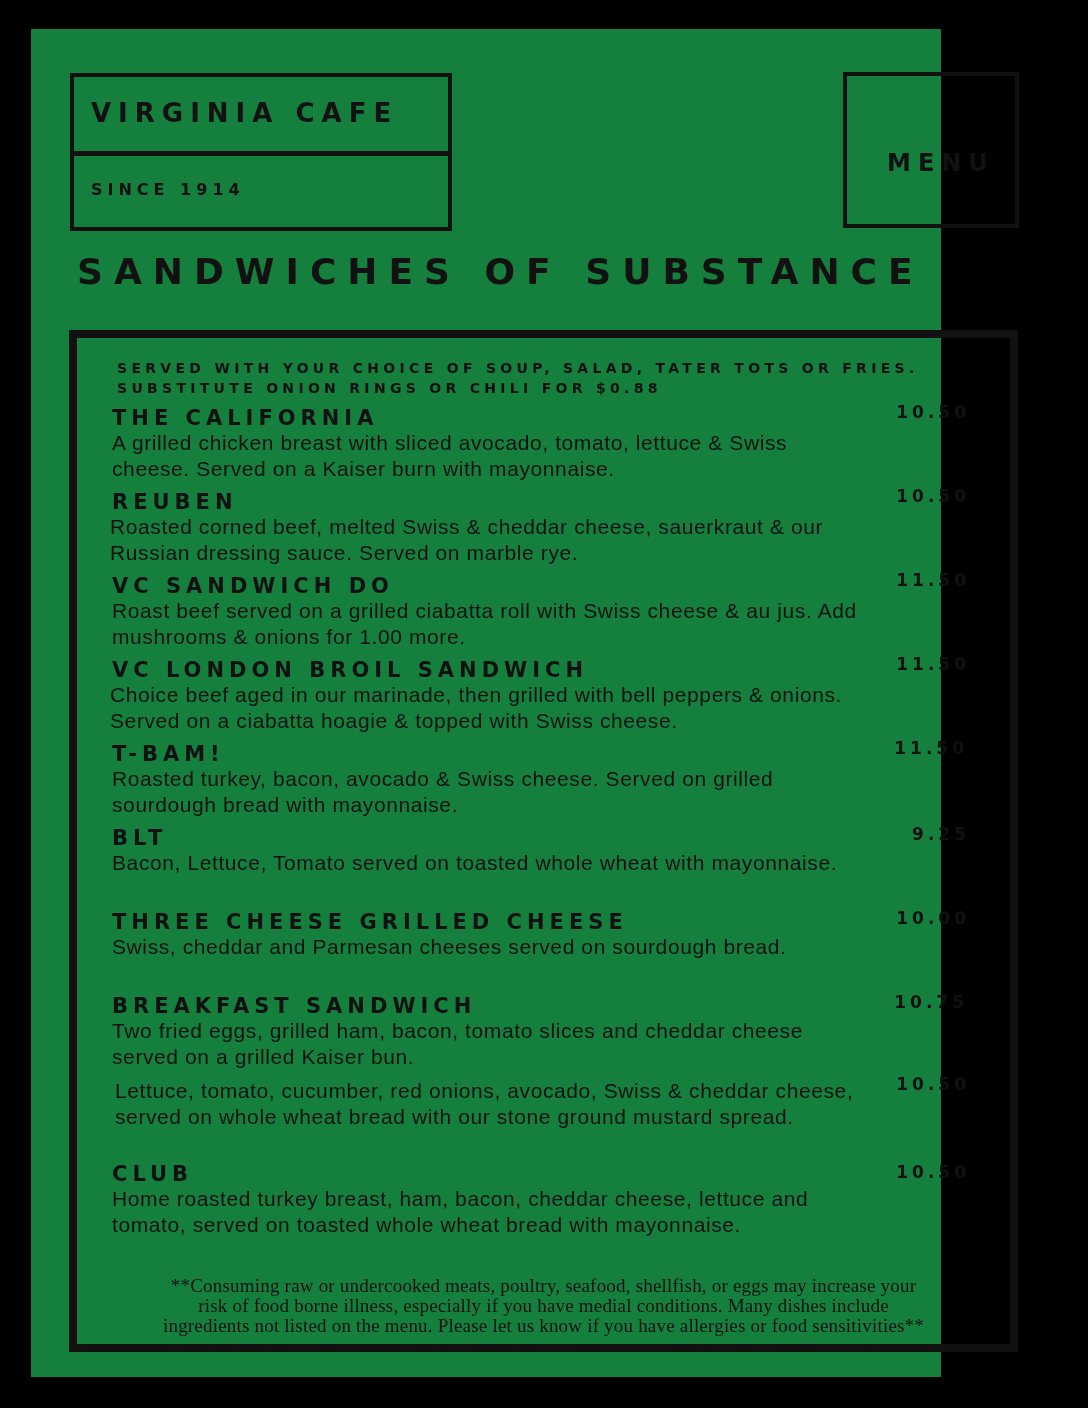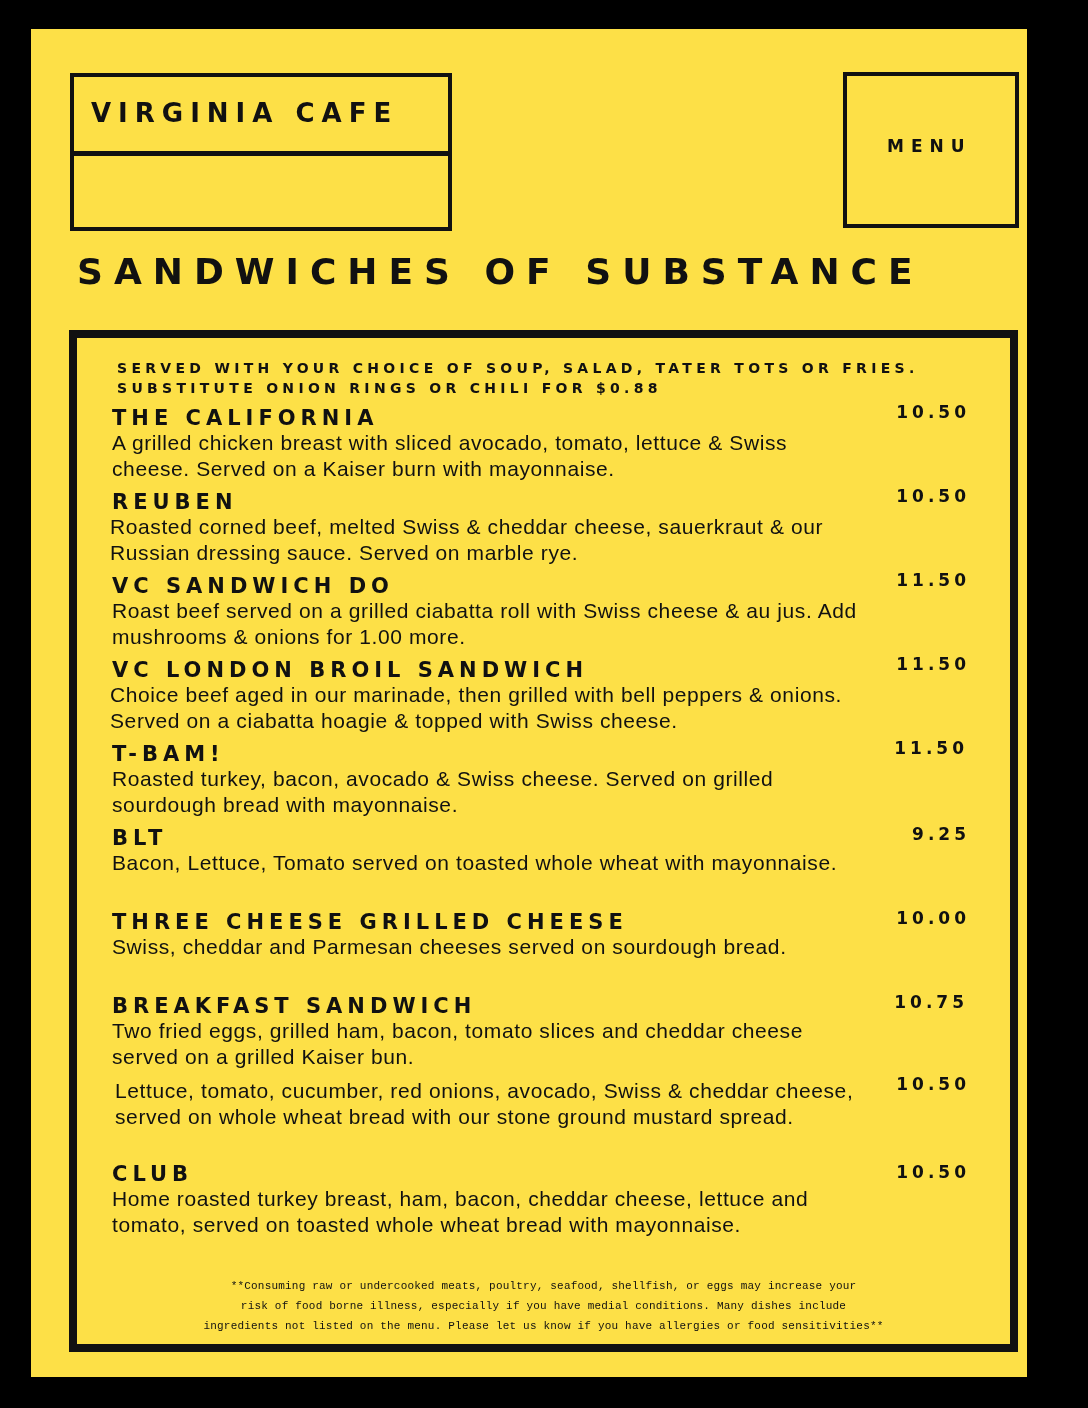--- a/index.html
+++ b/index.html
@@ -1,46 +1,47 @@
 <!DOCTYPE html>
 <html><head>
 <meta charset="utf-8">
 <style>
   html, body { margin:0; padding:0; }
   body { width:1088px; height:1408px; background:#000; position:relative; overflow:hidden;
          font-family:"DejaVu Sans", sans-serif; color:#111; }
-  .page { position:absolute; left:31px; top:29px; width:996px; height:1348px; background:#fde047; }
+  .page { position:absolute; left:31px; top:29px; width:910px; height:1348px; background:#15803d; }
   .brand-box { position:absolute; left:39px; top:44px; width:374px; height:150px;
                border:4px solid #111; }
   .brand-top { height:74px; border-bottom:5px solid #111; display:flex; align-items:center; }
   .brand-name { margin-left:17px; font-weight:bold; font-size:26px; letter-spacing:7px; margin-top:-2px; }
   .brand-since { margin-left:17px; margin-top:24px; font-weight:bold; font-size:16px; letter-spacing:5px; }
   .menu-box { position:absolute; left:812px; top:43px; width:168px; height:148px;
               border:4px solid #111; }
-  .menu-label { position:absolute; left:40px; top:60px; font-weight:bold; font-size:17px; letter-spacing:7px; }
+  .menu-label { position:absolute; left:40px; top:73px; font-weight:bold; font-size:24px; letter-spacing:7px; }
   .heading { position:absolute; left:46px; top:222px; font-weight:bold; font-size:36px; letter-spacing:11px; white-space:nowrap; }
   .items-box { position:absolute; left:38px; top:301px; width:933px; height:1006px;
                border:8px solid #111; }
   .note { position:absolute; left:40px; top:20px; font-weight:bold; font-size:14px; letter-spacing:4.3px; line-height:20px; }
   .item { position:absolute; left:35px; width:840px; }
   .item-name { font-weight:bold; font-size:21px; letter-spacing:5px; line-height:24px; white-space:nowrap; }
   .item-desc { font-family:"Liberation Sans", sans-serif; font-size:21px; line-height:26px; letter-spacing:0.6px; }
   .price { position:absolute; right:40px; font-weight:bold; font-size:17px; letter-spacing:4px; }
   .disclaimer { position:absolute; left:50px; right:50px; top:938px; text-align:center;
-                font-family:Liberation Mono, monospace; font-size:11px; line-height:20px; letter-spacing:0.2px; }
+                font-family:Liberation Serif, serif; font-size:19px; line-height:20px; letter-spacing:0.2px; }
 </style>
 </head>
 <body>
 
 <div class="page">
 
   <div class="brand-box">
     <div class="brand-top">
       <span class="brand-name">VIRGINIA CAFE</span>
     </div>
+    <div class="brand-since">SINCE 1914</div>
   </div>
 
   <div class="menu-box">
     <span class="menu-label">MENU</span>
   </div>
 
   <div class="heading">SANDWICHES OF SUBSTANCE</div>
 
   <div class="items-box">
     <div class="note">

